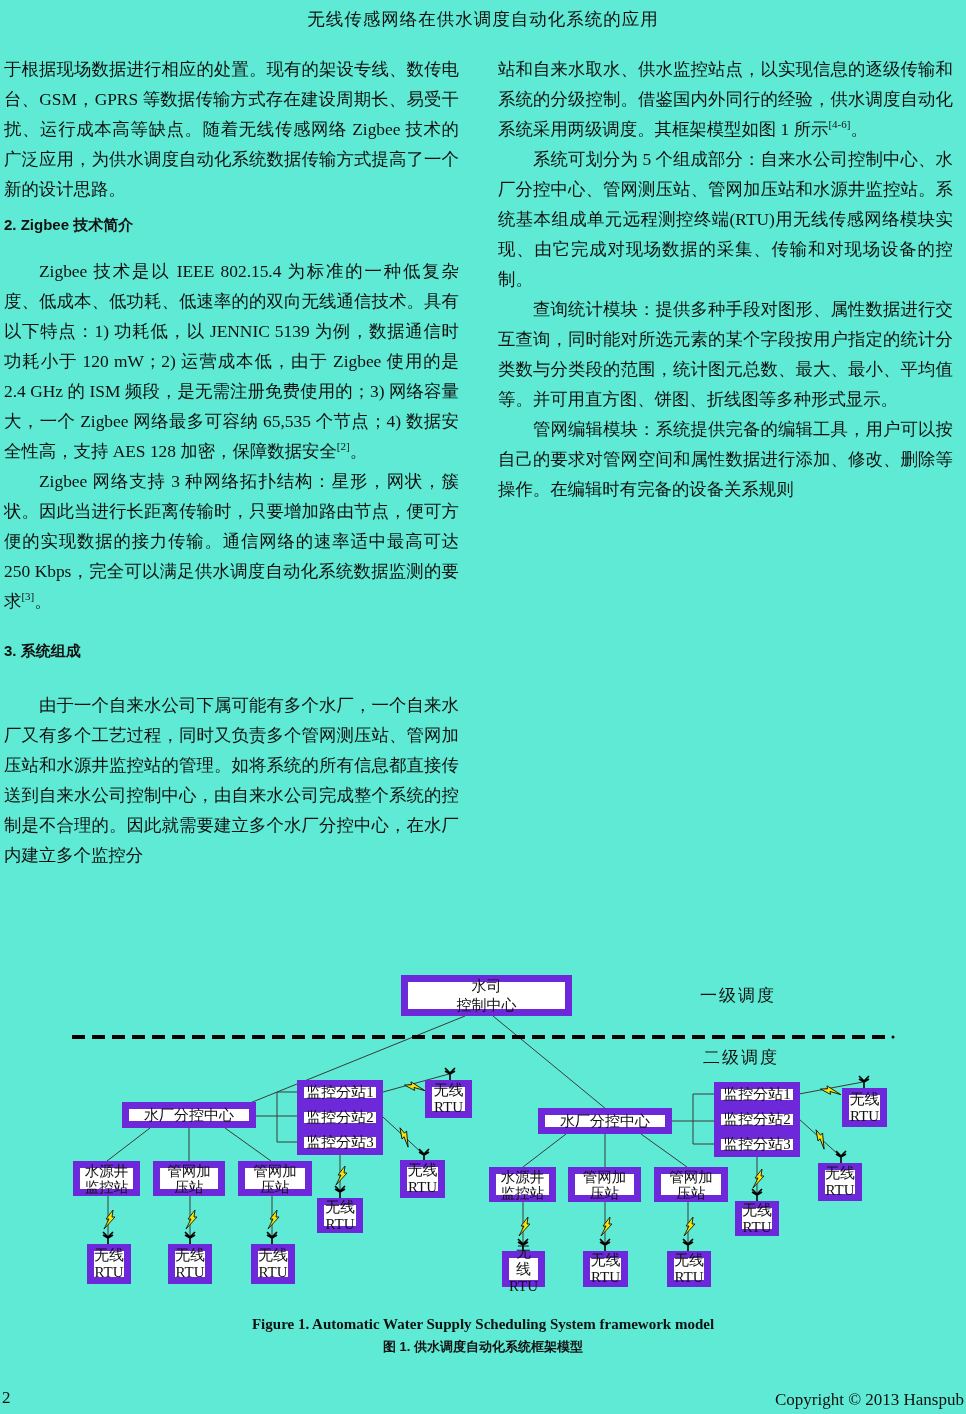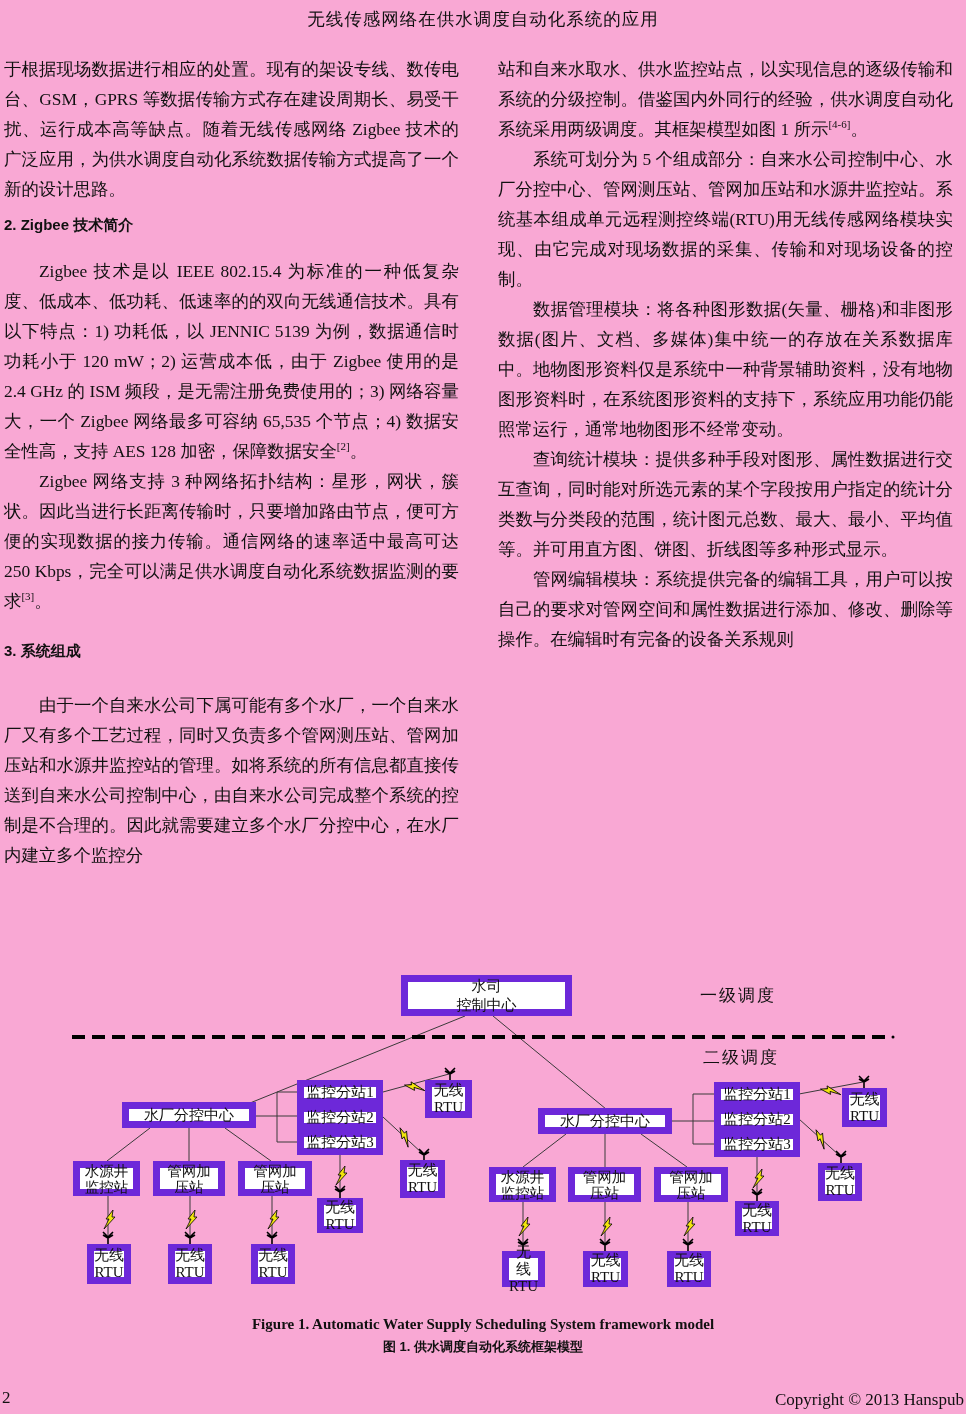--- a/index.html
+++ b/index.html
@@ -1,16 +1,16 @@
 <!DOCTYPE html>
 <html><head>
 <meta charset="utf-8">
 <style>
   html,body{margin:0;padding:0;background:#ffffff;}
-  .page{position:relative;width:966px;height:1414px;background:#f9a8d4;color:#111;
+  .page{position:relative;width:966px;height:1414px;background:#5eead4;color:#111;
         font-family:"Liberation Serif","DejaVu Serif",serif;overflow:hidden;}
   .header-title{position:absolute;top:7px;left:0;width:966px;text-align:center;
         font-size:17.5px;letter-spacing:1px;}
   .columns{position:absolute;top:54px;left:4px;width:957px;display:flex;gap:39px;}
   .col{width:455px;text-align:justify;font-size:17.4px;line-height:30px;}
   .col p{margin:0;}
   .col p.indent{text-indent:35px;}
   .col sup{font-size:11px;line-height:0;}
   .sec-heading{font-family:"Liberation Sans","DejaVu Sans",sans-serif;font-weight:bold;
         font-size:15px;line-height:26px;margin:8px 0 18px;text-align:left;}
@@ -42,21 +42,20 @@
         <p><span>于根据现场数据进行相应的处置。现有的架设专线、数传电台、GSM，GPRS 等数据传输方式存在建设周期长、易受干扰、运行成本高等缺点。随着无线传感网络 Zigbee 技术的广泛应用，为供水调度自动化系统数据传输方式提高了一个新的设计思路。</span></p>
         <div class="sec-heading">2. Zigbee 技术简介</div>
         <p class="indent"><span>Zigbee 技术是以 IEEE 802.15.4 为标准的一种低复杂度、低成本、低功耗、低速率的的双向无线通信技术。具有以下特点：1) 功耗低，以 JENNIC 5139 为例，数据通信时功耗小于 120 mW；2) 运营成本低，由于 Zigbee 使用的是 2.4 GHz 的 ISM 频段，是无需注册免费使用的；3) 网络容量大，一个 Zigbee 网络最多可容纳 65,535 个节点；4) 数据安全性高，支持 AES 128 加密，保障数据安全</span><sup>[2]</sup><span>。</span></p>
         <p class="indent"><span>Zigbee 网络支持 3 种网络拓扑结构：星形，网状，簇状。因此当进行长距离传输时，只要增加路由节点，便可方便的实现数据的接力传输。通信网络的速率适中最高可达 250 Kbps，完全可以满足供水调度自动化系统数据监测的要求</span><sup>[3]</sup><span>。</span></p>
         <div class="sec-heading second">3.  系统组成</div>
         <p class="indent"><span>由于一个自来水公司下属可能有多个水厂，一个自来水厂又有多个工艺过程，同时又负责多个管网测压站、管网加压站和水源井监控站的管理。如将系统的所有信息都直接传送到自来水公司控制中心，由自来水公司完成整个系统的控制是不合理的。因此就需要建立多个水厂分控中心，在水厂内建立多个监控分</span></p>
       </div>
     <div class="col">
         <p><span>站和自来水取水、供水监控站点，以实现信息的逐级传输和系统的分级控制。借鉴国内外同行的经验，供水调度自动化系统采用两级调度。其框架模型如图 1 所示</span><sup>[4-6]</sup><span>。</span></p>
         <p class="indent"><span>系统可划分为 5 个组成部分：自来水公司控制中心、水厂分控中心、管网测压站、管网加压站和水源井监控站。系统基本组成单元远程测控终端(RTU)用无线传感网络模块实现、由它完成对现场数据的采集、传输和对现场设备的控制。</span></p>
-        <p class="indent"><span>数据管理模块：将各种图形数据(矢量、栅格)和非图形数据(图片、文档、多媒体)集中统一的存放在关系数据库中。地物图形资料仅是系统中一种背景辅助资料，没有地物图形资料时，在系统图形资料的支持下，系统应用功能仍能照常运行，通常地物图形不经常变动。</span></p>
         <p class="indent"><span>查询统计模块：提供多种手段对图形、属性数据进行交互查询，同时能对所选元素的某个字段按用户指定的统计分类数与分类段的范围，统计图元总数、最大、最小、平均值等。并可用直方图、饼图、折线图等多种形式显示。</span></p>
         <p class="indent"><span>管网编辑模块：系统提供完备的编辑工具，用户可以按自己的要求对管网空间和属性数据进行添加、修改、删除等操作。在编辑时有完备的设备关系规则</span></p>
       </div>
   </div>
 
   <div class="figure">
 
     <svg class="fig-svg" width="966" height="330" viewBox="0 0 966 330">
       <defs>
         <path id="bolt-shape" d="M3 0 L-4 9 L-1 9 L-6 19 L5 7 L2 7 Z" stroke="#000" stroke-width="0.8" fill="#f2e50e"></path>

